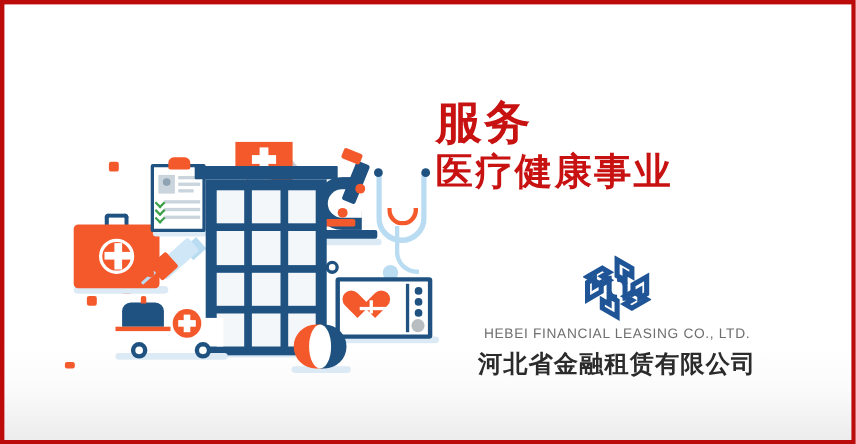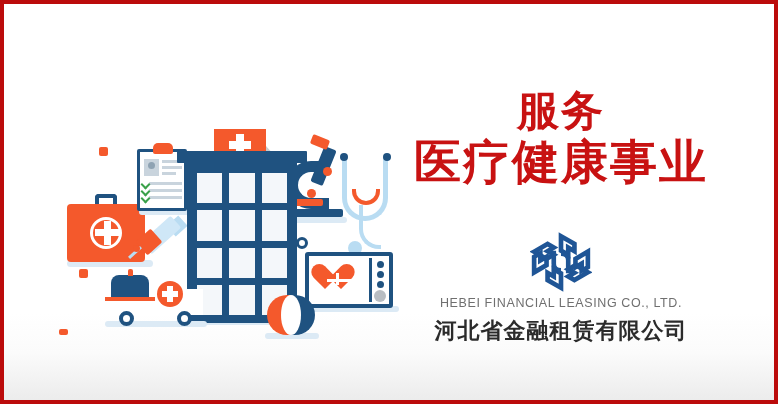--- a/index.html
+++ b/index.html
@@ -204,29 +204,29 @@
   .cf3 { left: 52px; top: 132px; width: 9px; height: 6px; background:#f4592c; }
   .cf4 { left: 220px; top: 115px; width: 11px; height: 7px; background:#f4592c; }
   .cf5 { left: 0px;  top: 200px; width: 9px; height: 6px; background:#f4592c; }
 
   
   #headline {
     position: absolute;
     left: 392px;
     top: 86px;
     width: 330px;
-    text-align: center;
+    text-align: left;
     color: #c81212;
     font-weight: bold;
     letter-spacing: 2px;
     line-height: 1.02;
     font-family: "DejaVu Sans", "Liberation Sans", sans-serif;
   }
   #headline .hl-1 { display: block; font-size: 42px; }
-  #headline .hl-2 { display: block; font-size: 47px; margin-top: 6px; font-family: Liberation Serif, serif; }
+  #headline .hl-2 { display: block; font-size: 34px; margin-top: 6px; }
 
   
   #brand {
     position: absolute;
     left: 392px;
     top: 228px;
     width: 330px;
     text-align: center;
   }
   #logo-mark { display: block; margin: 0 auto; }

